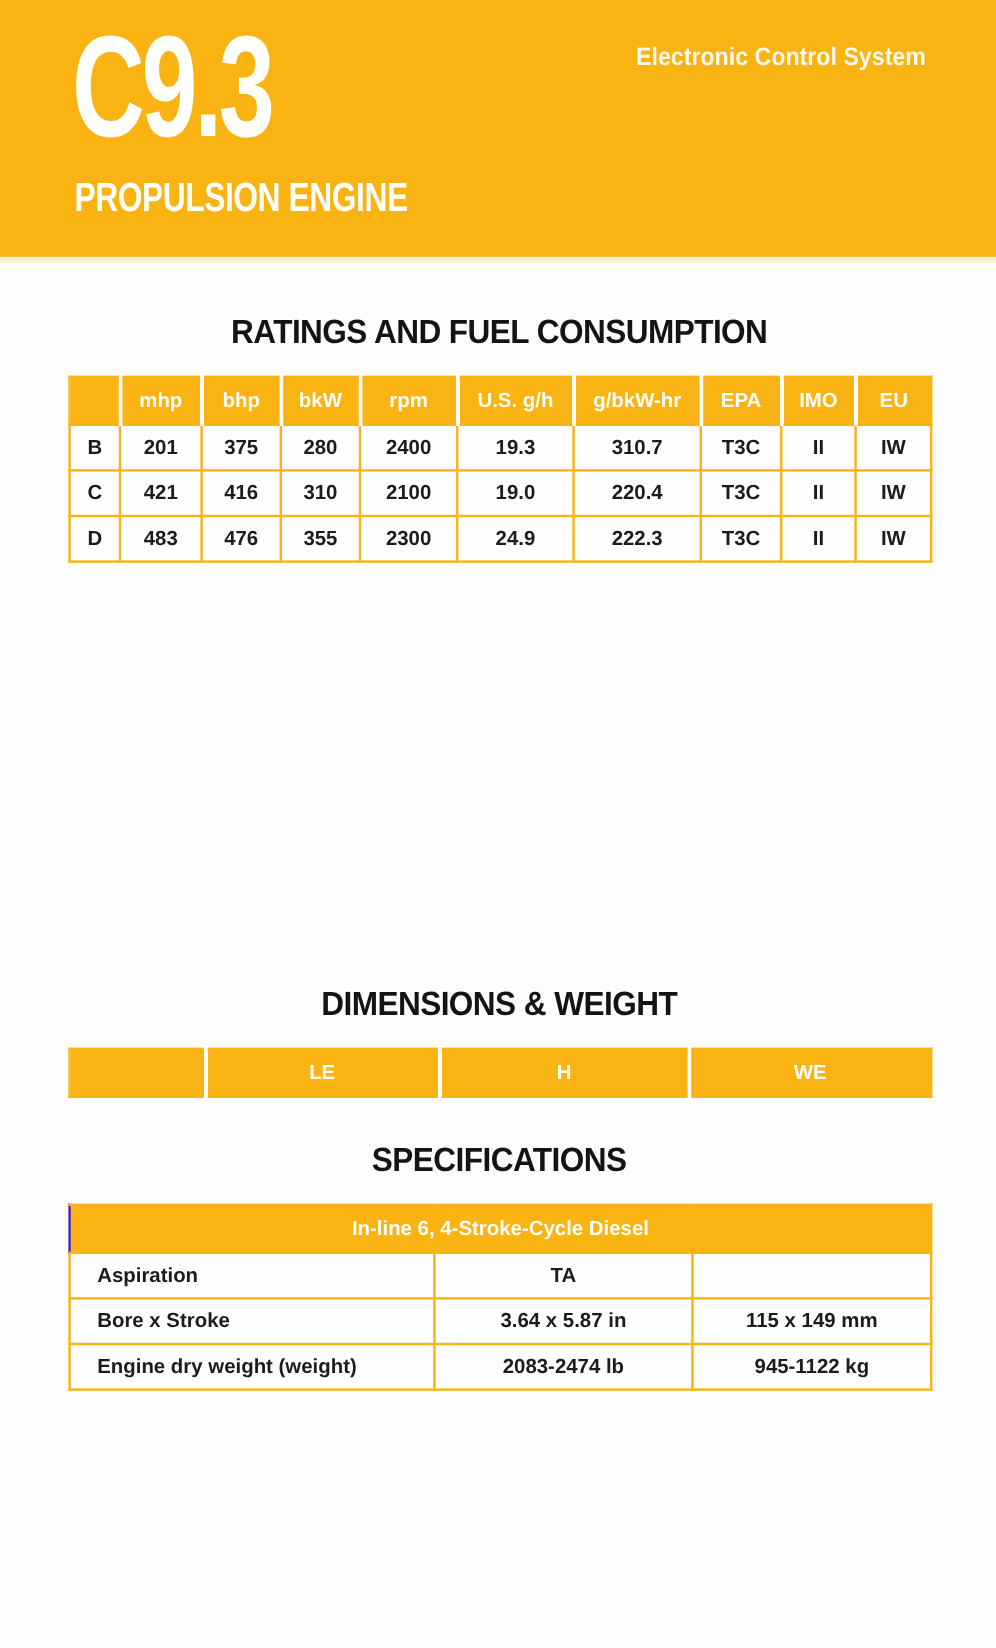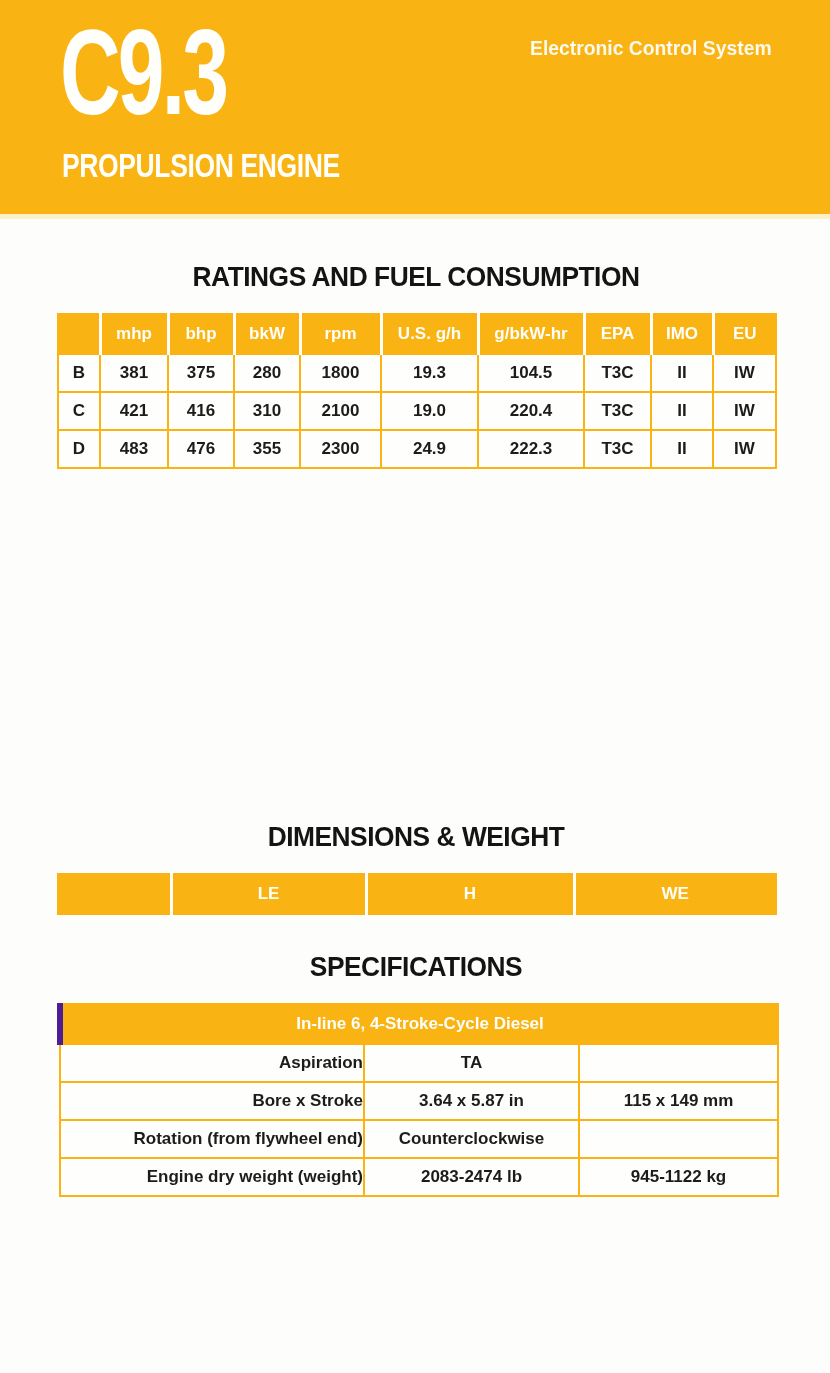--- a/index.html
+++ b/index.html
@@ -106,23 +106,23 @@
   thead th {
     background: #F9B313;
     color: #FEFEFA;
     height: 40px;
     font-size: 17px;
     text-align: center;
   }
   thead th + th { border-left: 3px solid #FDFDFB; }
   tbody td, tbody th { background: #FEFEFD; height: 38px; }
 
-  .specs thead th { border-left: 6px solid #4c1d95; }
+  .specs thead th { border-left: 2px solid #4c1d95; }
   .specs tbody th {
-    text-align: right;
+    text-align: left;
     padding-left: 22px;
   }
 
   .bottom-space { height: 68px; }
 </style>
 </head>
 <body>
 
 <div class="page">
 
@@ -160,26 +160,26 @@
           <th>U.S. g/h</th>
           <th>g/bkW-hr</th>
           <th>EPA</th>
           <th>IMO</th>
           <th>EU</th>
         </tr>
       </thead>
       <tbody>
         <tr>
           <th>B</th>
-          <td>381</td>
+          <td>201</td>
           <td>375</td>
           <td>280</td>
-          <td>1800</td>
+          <td>2400</td>
           <td>19.3</td>
-          <td>104.5</td>
+          <td>310.7</td>
           <td>T3C</td>
           <td>II</td>
           <td>IW</td>
         </tr>
         <tr>
           <th>C</th>
           <td>421</td>
           <td>416</td>
           <td>310</td>
           <td>2100</td>
@@ -247,25 +247,20 @@
           <th>Aspiration</th>
           <td>TA</td>
           <td></td>
         </tr>
         <tr>
           <th>Bore x Stroke</th>
           <td>3.64 x 5.87 in</td>
           <td>115 x 149 mm</td>
         </tr>
         <tr>
-          <th>Rotation (from flywheel end)</th>
-          <td>Counterclockwise</td>
-          <td></td>
-        </tr>
-        <tr>
           <th>Engine dry weight (weight)</th>
           <td>2083-2474 lb</td>
           <td>945-1122 kg</td>
         </tr>
       </tbody>
     </table>
 
     <div class="bottom-space"></div>
 
   </div>

